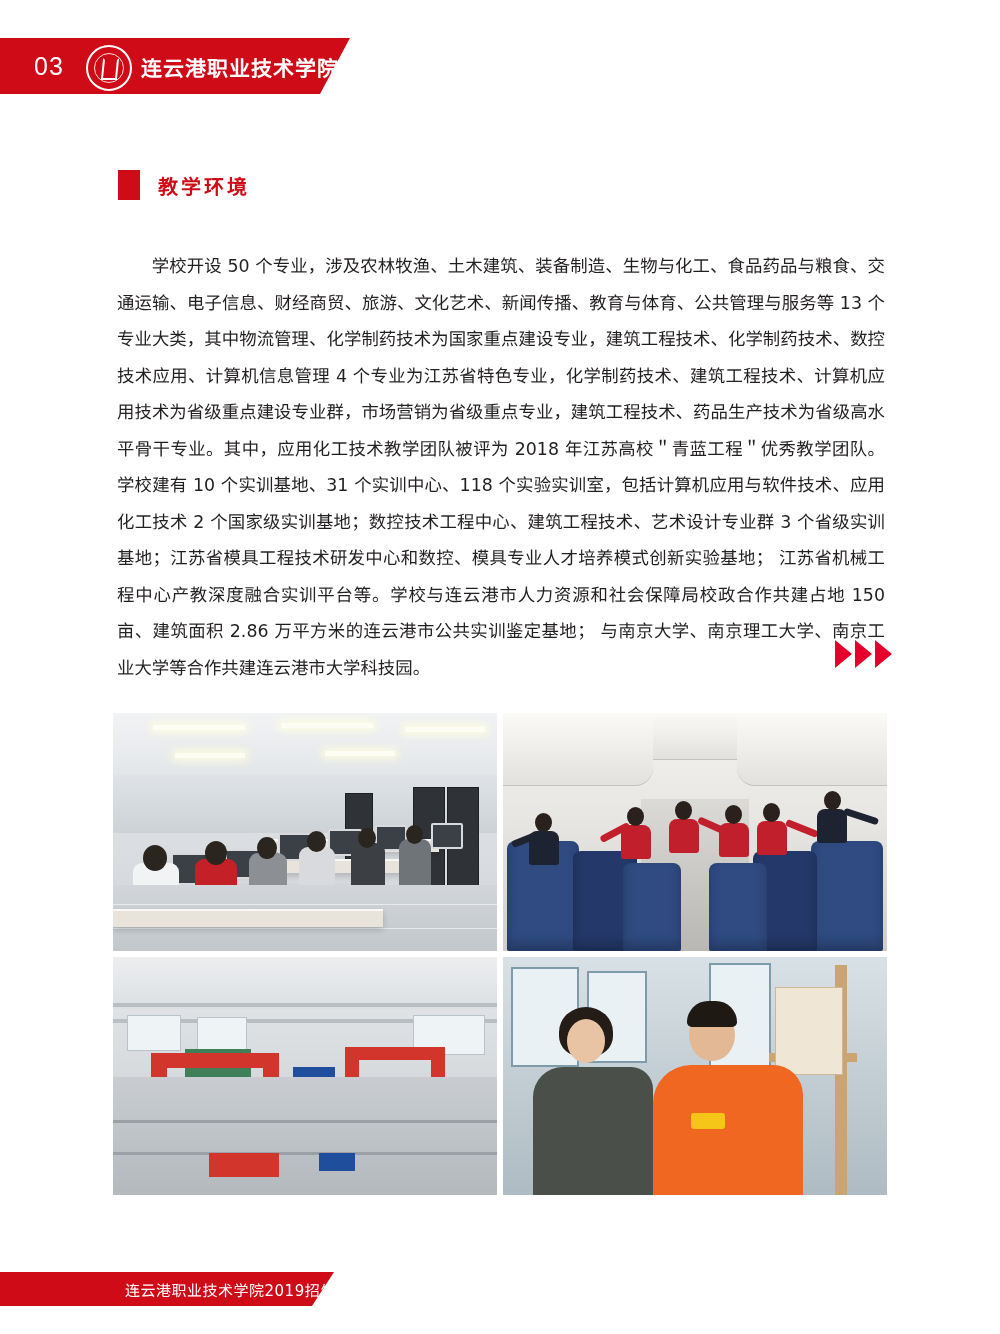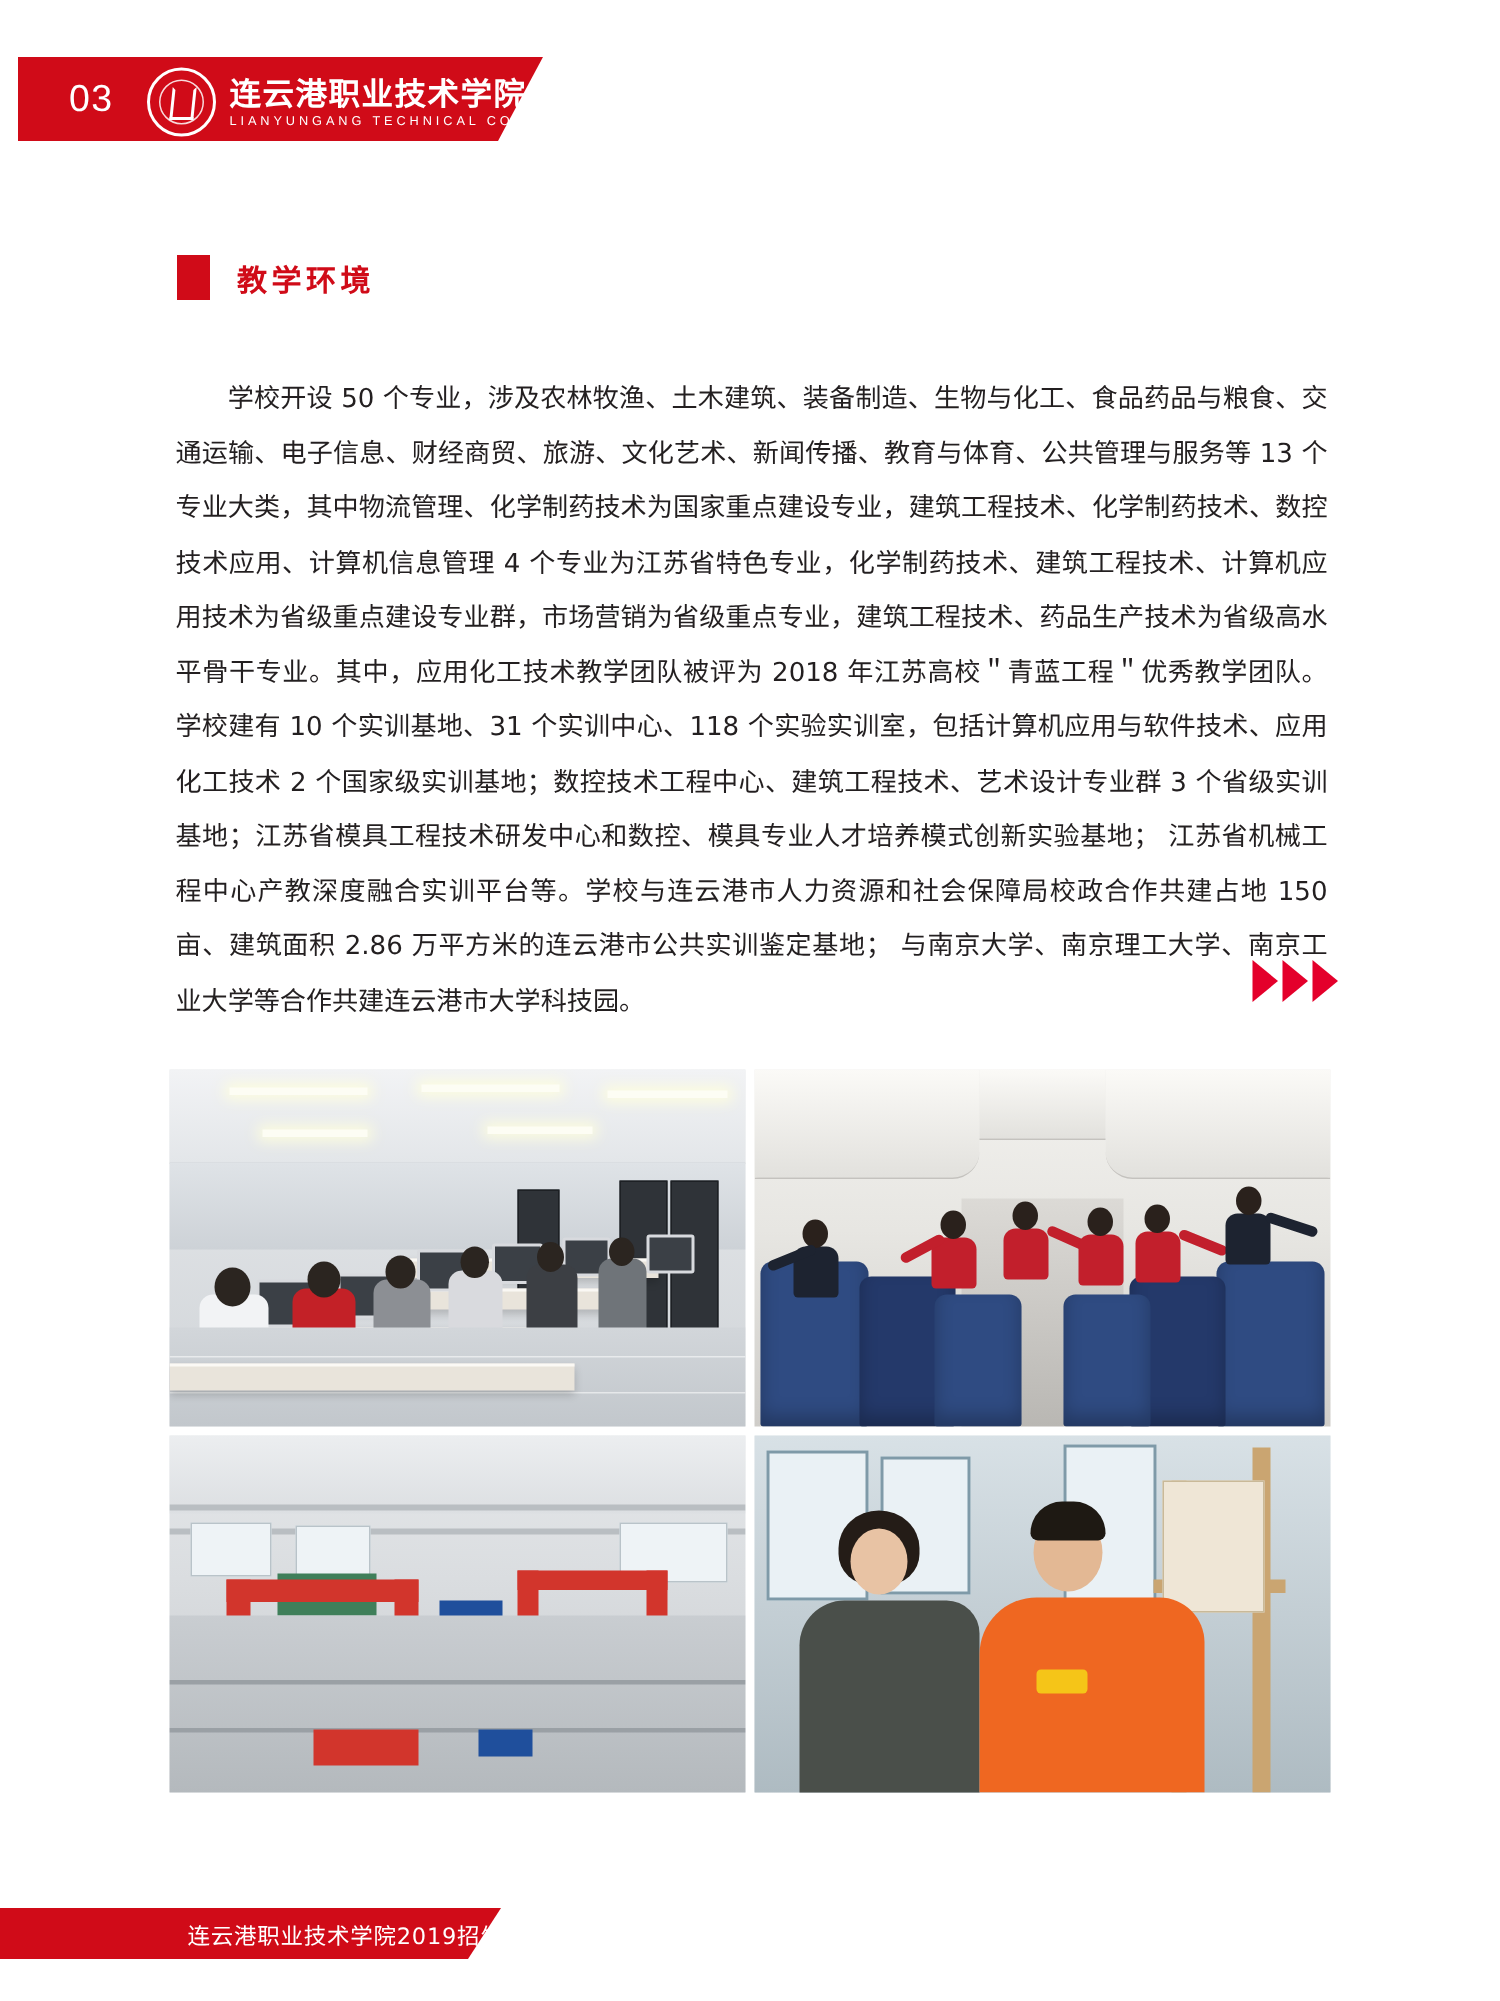--- a/index.html
+++ b/index.html
@@ -11,21 +11,21 @@
     width: 1000px;
     height: 1334px;
     position: relative;
     font-family: "Liberation Sans", "DejaVu Sans", sans-serif;
     overflow: hidden;
   }
 
   
   .page-header {
     position: absolute;
-    left: 12px;
+    left: 0;
     top: 38px;
     width: 352px;
     height: 56px;
     padding-left: 12px;
   }
   .header-band {
     position: absolute;
     left: 0;
     top: 0;
     width: 320px;
@@ -83,21 +83,21 @@
     top: 11px;
     width: 12px;
     height: 18px;
     border: 2px solid #ffffff;
     border-top-color: transparent;
     transform: skewX(-6deg);
   }
   .logo-text {
     margin-left: 9px;
     display: flex;
-    flex-direction: column;
+    flex-direction: row;
     justify-content: center;
   }
   .logo-cn {
     color: #ffffff;
     font-size: 21px;
     line-height: 23px;
     letter-spacing: 1px;
     font-family: "DejaVu Serif", "Liberation Serif", serif;
     font-weight: bold;
     white-space: nowrap;

